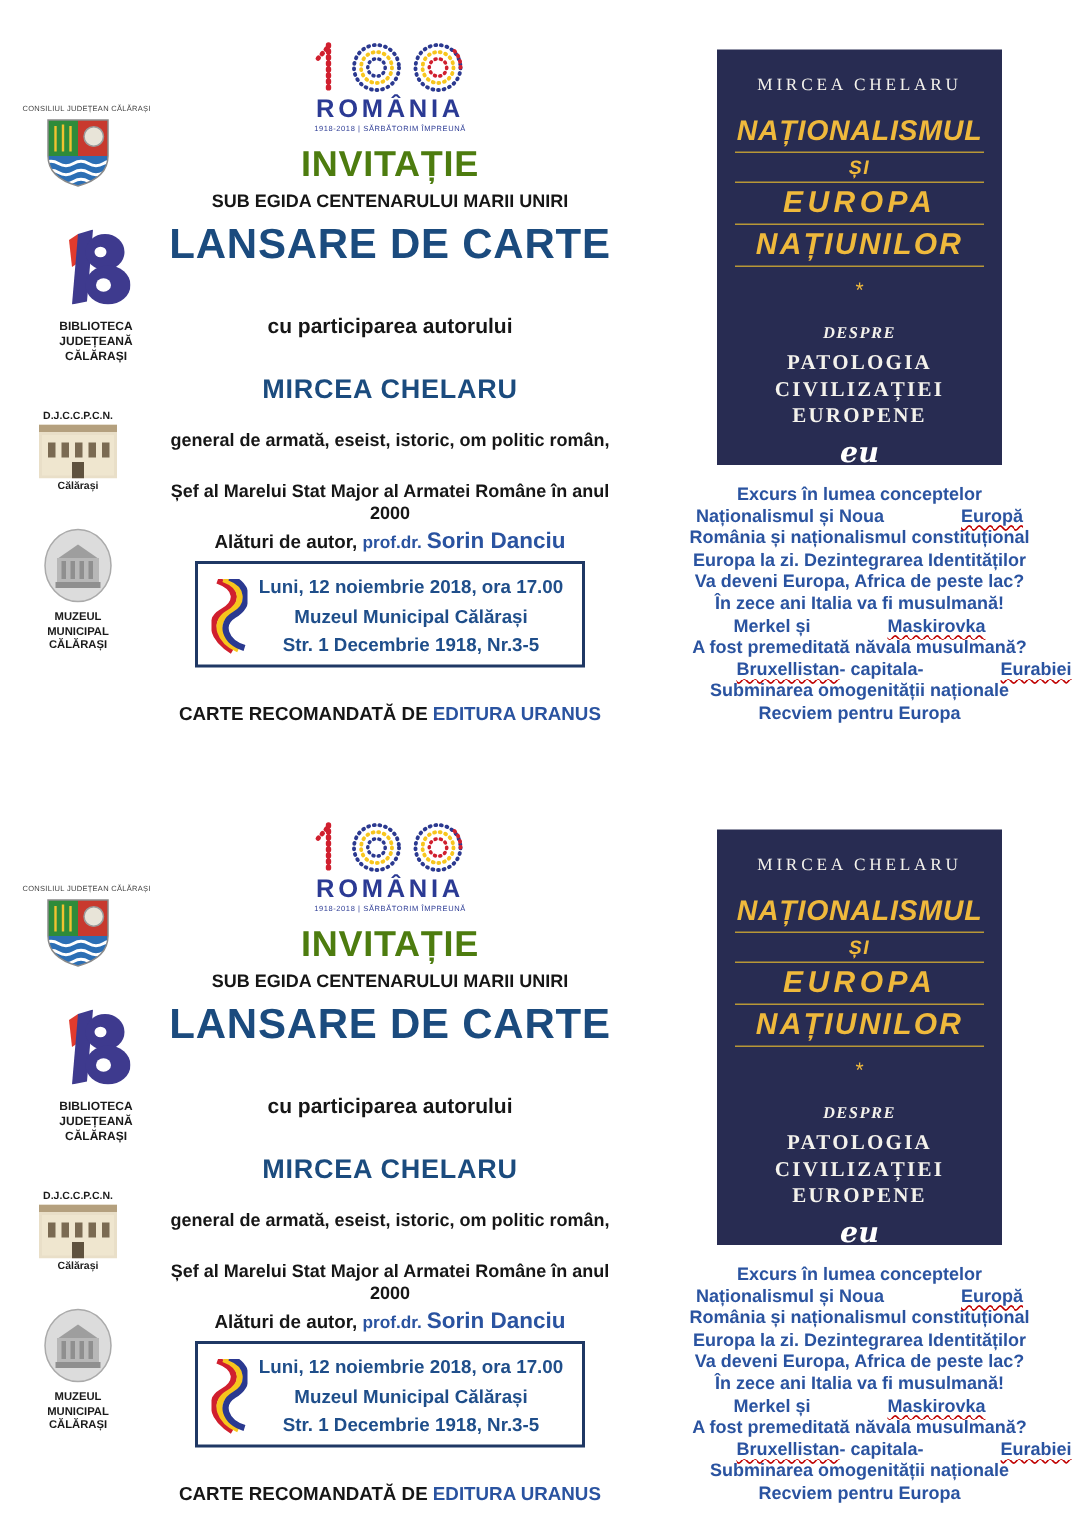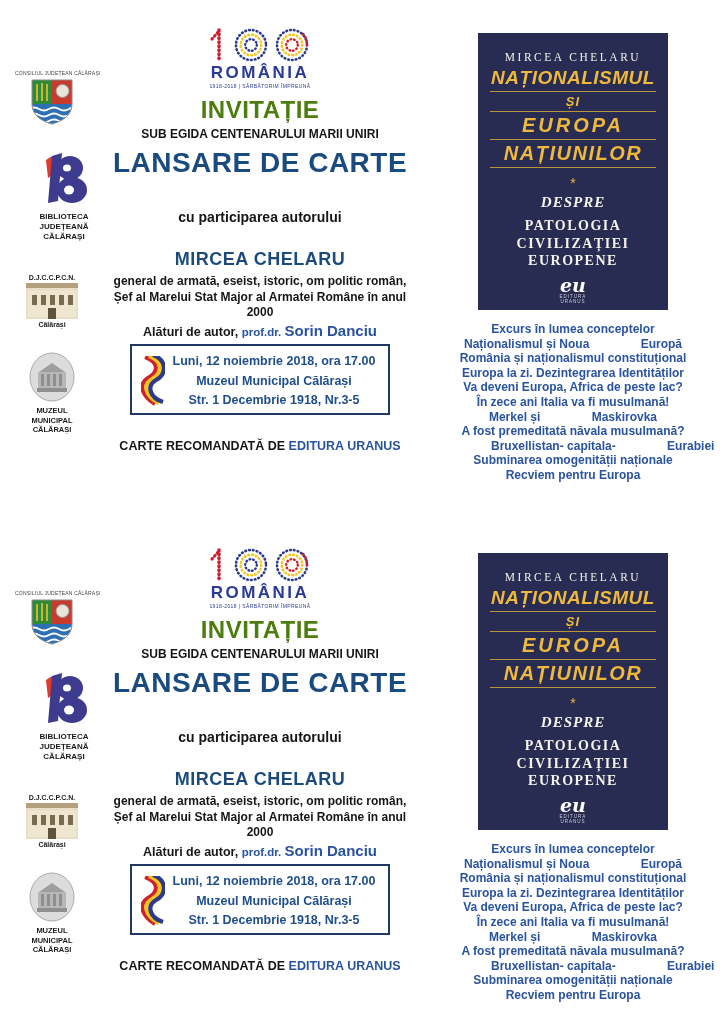--- a/index.html
+++ b/index.html
@@ -31,56 +31,56 @@
   .center-col { position:absolute; left:102px; top:0; width:316px; text-align:center; }
   .cent-logo { margin-top:26px; }
   .cent-logo svg { display:block; margin:0 auto; }
   .cent-name { font-size:17px; font-weight:bold; letter-spacing:2.5px; color:#2B3A94; line-height:18px; }
   .cent-tagline { font-size:5px; letter-spacing:.4px; color:#2B3A94; margin-top:1px; }
   .inv-title { margin-top:7px; font-size:24px; font-weight:bold; color:#4d7c0f; letter-spacing:.5px; line-height:28px; }
   .inv-sub { margin-top:3px; font-size:12px; font-weight:bold; color:#161616; line-height:15px; }
   .inv-event { margin-top:4px; font-size:28px; font-weight:bold; color:#1B4B7E; line-height:34px; letter-spacing:.5px; }
   .inv-with { margin-top:28px; font-size:14px; font-weight:bold; color:#161616; line-height:18px; }
   .inv-author { margin-top:22px; font-size:18px; font-weight:bold; color:#1B4B7E; letter-spacing:.5px; line-height:22px; }
-  .inv-desc { margin-top:4px; font-size:12px; font-weight:bold; color:#161616; line-height:15px; }
-  .inv-desc2 { margin-top:1px; font-size:12px; font-weight:bold; color:#161616; line-height:15px; }
+  .inv-desc { margin-top:16px; font-size:12px; font-weight:bold; color:#161616; line-height:15px; }
+  .inv-desc2 { margin-top:19px; font-size:12px; font-weight:bold; color:#161616; line-height:15px; }
   .inv-guest { margin-top:1px; font-size:12.5px; font-weight:bold; color:#161616; line-height:19px; }
   .guest-title { color:#2A53A0; font-size:11.5px; }
   .guest-name { color:#2A53A0; font-size:15px; }
   .event-box { margin:2px auto 0; width:260px; height:71px; border:2.5px solid #1F3864; position:relative; padding:6px 8px 6px 36px; }
   .event-box .ribbon { position:absolute; left:9px; top:10px; }
   .box-line { font-size:12.5px; font-weight:bold; color:#1F4E8A; line-height:19.5px; white-space:nowrap; }
   .recommend { margin-top:24px; font-size:12.5px; font-weight:bold; color:#161616; }
   .recommend .pub { color:#2A53A0; }
 
   
   .right-col { position:absolute; left:443px; top:0; width:260px; text-align:center; }
   .book-cover {
     margin:33px auto 0; width:190px; height:277px; background:#282C52; color:#fff;
     display:flex; flex-direction:column; align-items:center; padding:18px 12px 10px; overflow:hidden;
   }
   .cover-author { font-family:"Liberation Serif","DejaVu Serif",serif; font-size:11.5px; letter-spacing:2.5px; color:#F4F2EC; white-space:nowrap; }
-  .cover-title-block { width:166px; margin-top:4px; }
+  .cover-title-block { width:166px; margin-top:14px; }
   .cover-word { font-style:italic; font-weight:bold; color:#EFB93C; }
   .ct-1 { font-size:19px; letter-spacing:.5px; line-height:22px; }
   .ct-2 { font-size:13px; letter-spacing:1px; line-height:15px; }
   .ct-3 { font-size:20px; letter-spacing:3px; line-height:23px; }
   .ct-4 { font-size:20px; letter-spacing:1.5px; line-height:23px; }
   .gold-rule { height:1px; background:#B89737; margin:2px 0; }
   .cover-star { color:#EFB93C; font-size:14px; line-height:14px; margin-top:6px; }
-  .cover-despre { margin-top:4px; font-family:"Liberation Serif","DejaVu Serif",serif; font-style:italic; font-weight:bold; font-size:15px; letter-spacing:1px; color:#F4F2EC; }
+  .cover-despre { margin-top:16px; font-family:"Liberation Serif","DejaVu Serif",serif; font-style:italic; font-weight:bold; font-size:11px; letter-spacing:1px; color:#F4F2EC; }
   .white-rule { height:1px; background:#D8D5CB; width:104px; margin:3px auto; }
   .cover-sub { font-family:"Liberation Serif","DejaVu Serif",serif; font-weight:bold; font-size:14px; letter-spacing:1.5px; line-height:17.5px; color:#F4F2EC; }
   .cover-pub { margin-top:auto; }
   .pub-mark { font-family:"DejaVu Serif",serif; font-style:italic; font-weight:bold; font-size:19px; line-height:18px; color:#fff; }
   .pub-name { font-size:4.5px; letter-spacing:1px; color:#cfcfdd; line-height:5px; }
 
   .book-notes { margin-top:12px; }
   .note-line { font-size:12px; font-weight:bold; color:#2A53A0; line-height:14.6px; white-space:nowrap; }
-  .sq { text-decoration-style:wavy; text-decoration-color:#C00000; text-decoration-thickness:1px; text-underline-offset:2px; text-decoration-skip-ink:none;padding-left:48px; }
+  .sq { text-decoration:underline; text-decoration-style:wavy; text-decoration-color:#C00000; text-decoration-thickness:1px; text-underline-offset:2px; text-decoration-skip-ink:none;padding-left:48px; }
 </style>
 </head>
 <body>
 
 <div id="page">
     <div class="flyer-slot slot1">
   <div class="flyer-inner">
 
     <div class="left-col">
       <div class="council">

